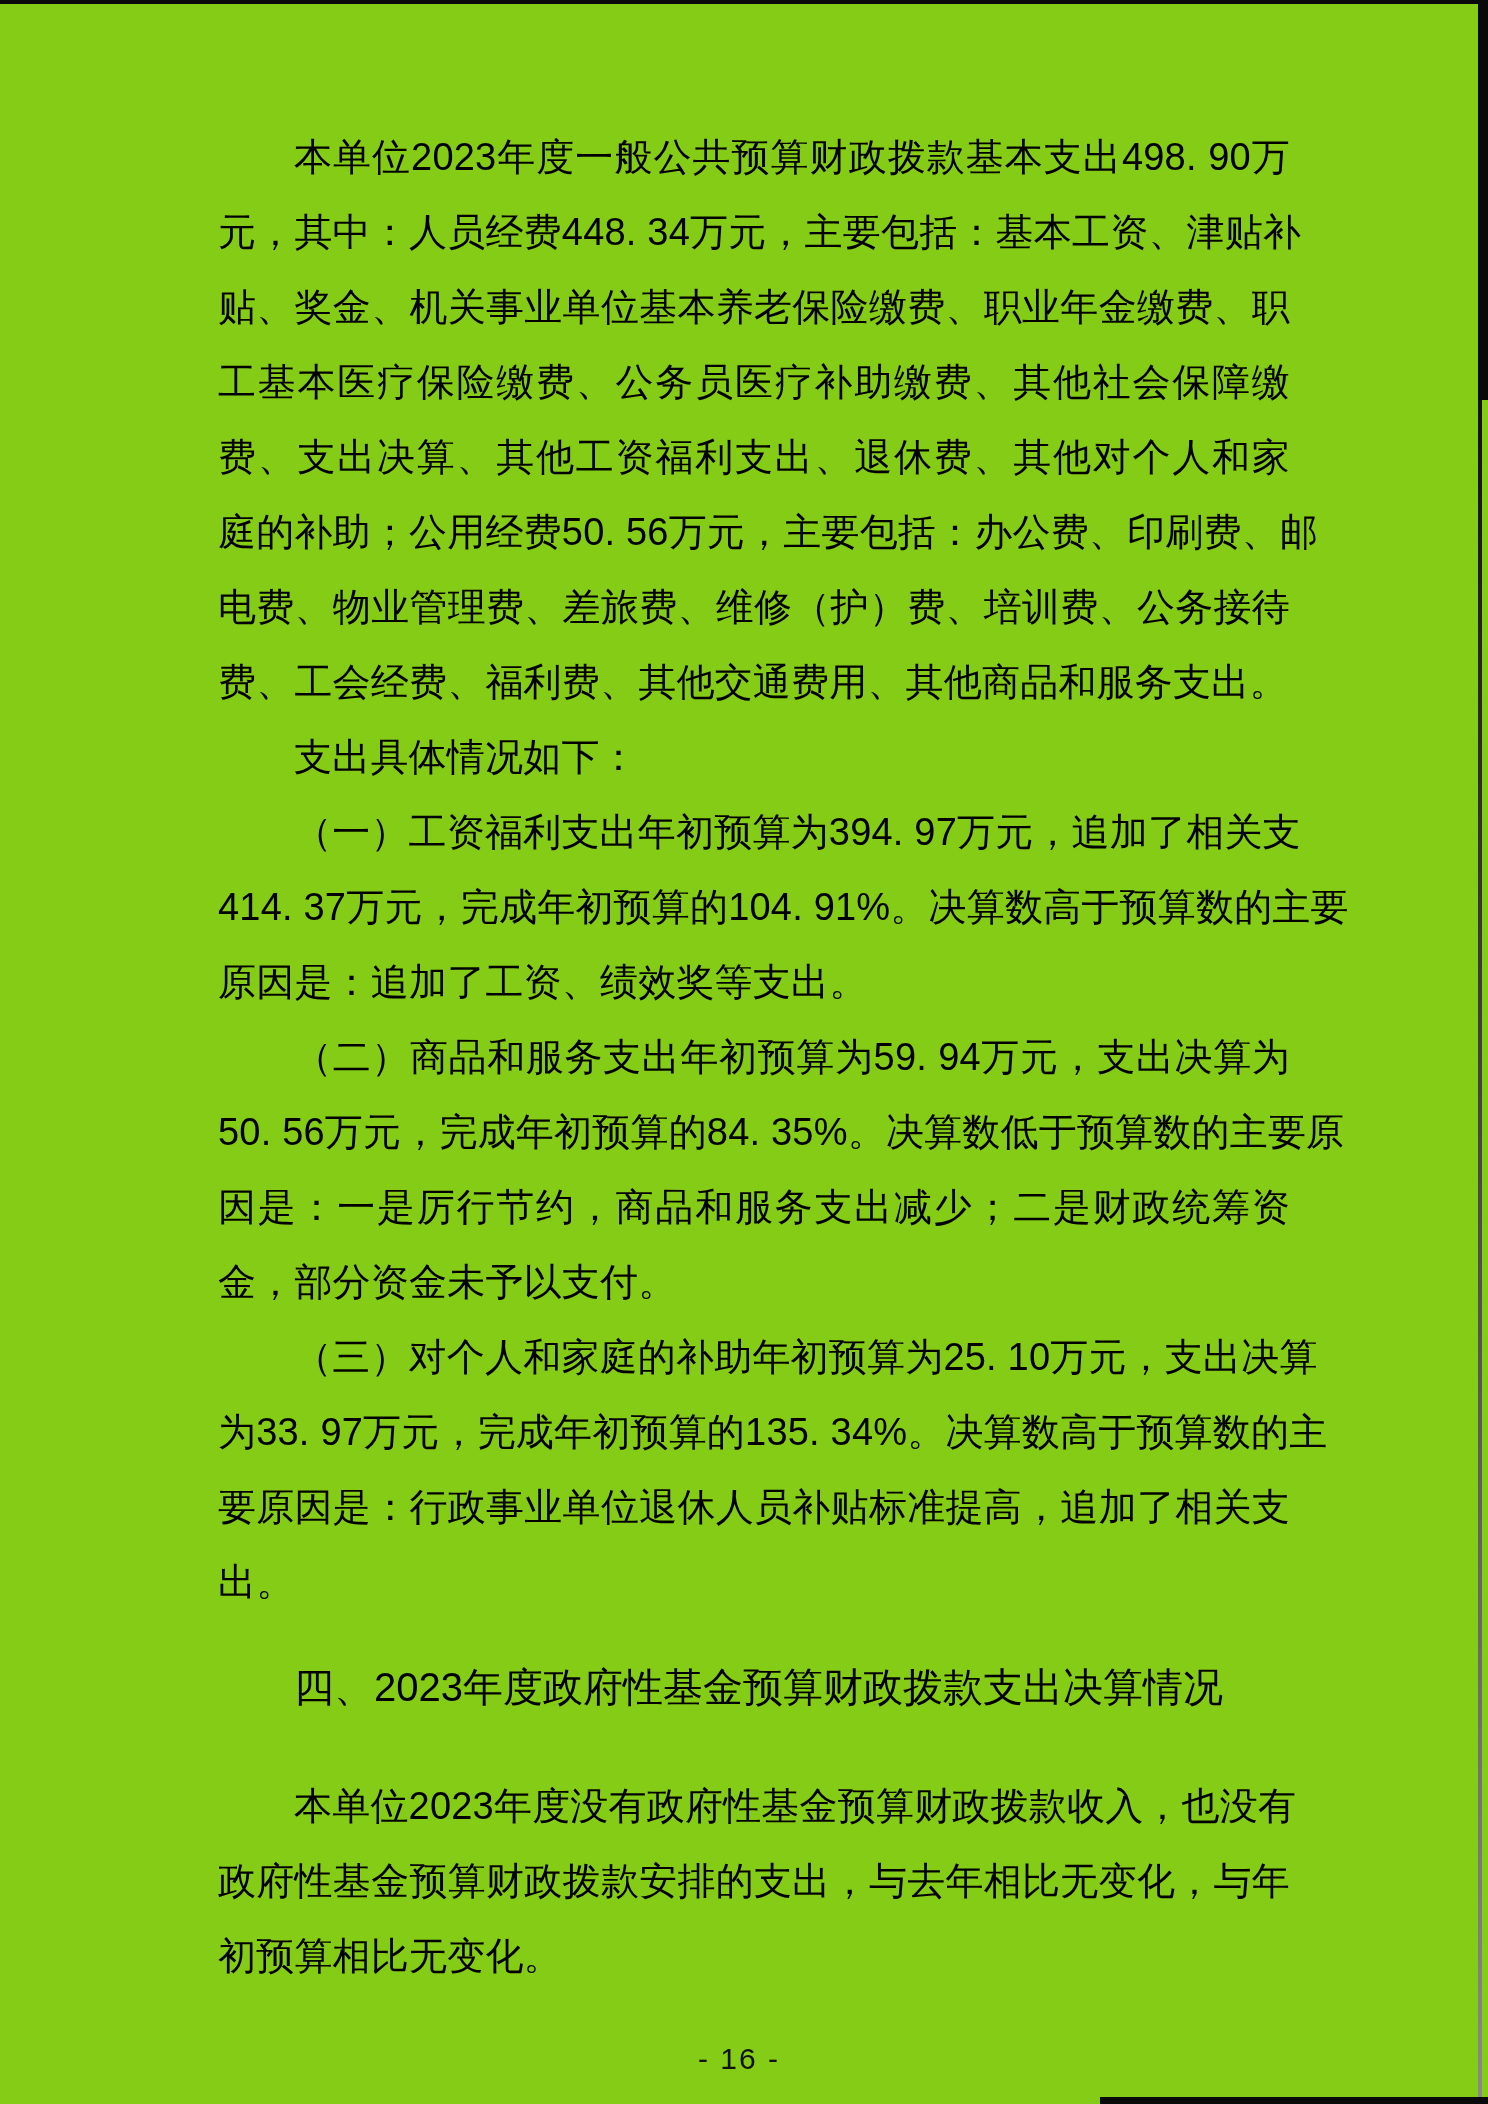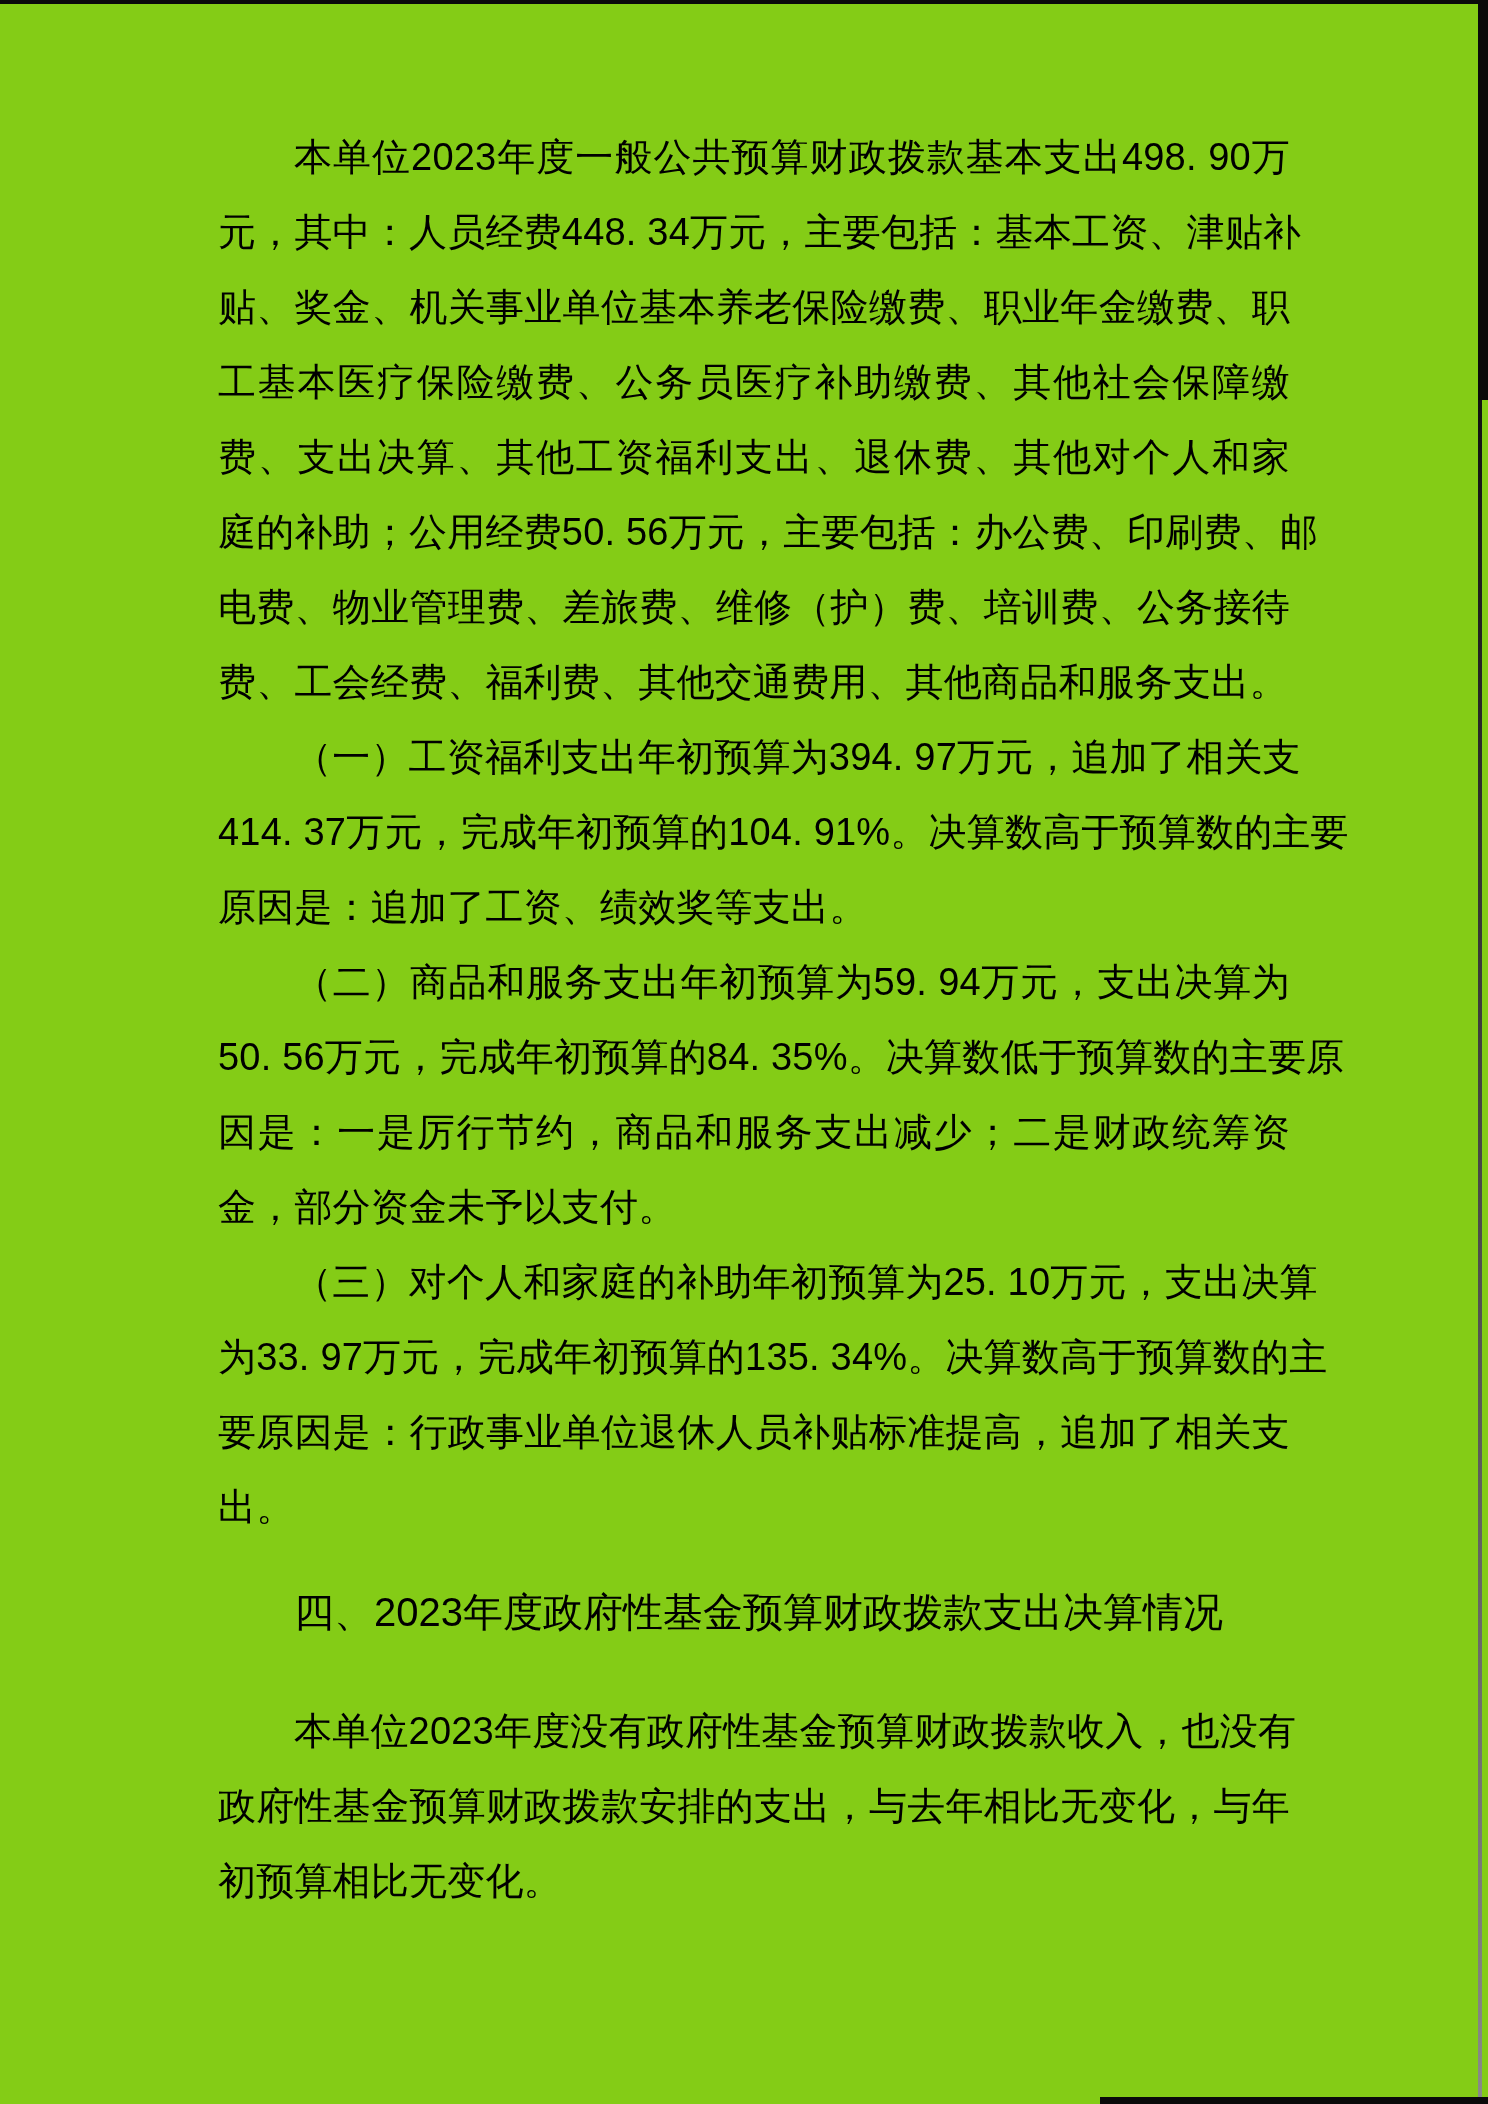--- a/index.html
+++ b/index.html
@@ -71,20 +71,21 @@
 
     <div class="line indent">本单位2023年度一般公共预算财政拨款基本支出498. 90万</div>
     <div class="line">元，其中：人员经费448. 34万元，主要包括：基本工资、津贴补</div>
     <div class="line">贴、奖金、机关事业单位基本养老保险缴费、职业年金缴费、职</div>
     <div class="line">工基本医疗保险缴费、公务员医疗补助缴费、其他社会保障缴</div>
     <div class="line">费、支出决算、其他工资福利支出、退休费、其他对个人和家</div>
     <div class="line">庭的补助；公用经费50. 56万元，主要包括：办公费、印刷费、邮</div>
     <div class="line">电费、物业管理费、差旅费、维修（护）费、培训费、公务接待</div>
     <div class="line last">费、工会经费、福利费、其他交通费用、其他商品和服务支出。</div>
 
+    <div class="line last indent">支出具体情况如下：</div>
 
     <div class="line indent">（一）工资福利支出年初预算为394. 97万元，追加了相关支</div>
     <div class="line">414. 37万元，完成年初预算的104. 91%。决算数高于预算数的主要</div>
     <div class="line last">原因是：追加了工资、绩效奖等支出。</div>
 
     <div class="line indent">（二）商品和服务支出年初预算为59. 94万元，支出决算为</div>
     <div class="line">50. 56万元，完成年初预算的84. 35%。决算数低于预算数的主要原</div>
     <div class="line">因是：一是厉行节约，商品和服务支出减少；二是财政统筹资</div>
     <div class="line last">金，部分资金未予以支付。</div>
 
@@ -94,14 +95,15 @@
     <div class="line last">出。</div>
 
     <div class="heading">四、2023年度政府性基金预算财政拨款支出决算情况</div>
 
     <div class="line indent">本单位2023年度没有政府性基金预算财政拨款收入，也没有</div>
     <div class="line">政府性基金预算财政拨款安排的支出，与去年相比无变化，与年</div>
     <div class="line last">初预算相比无变化。</div>
 
   </div>
 
+  <div class="footer">- 16 -</div>
 
 </div>
 
 </body></html>

